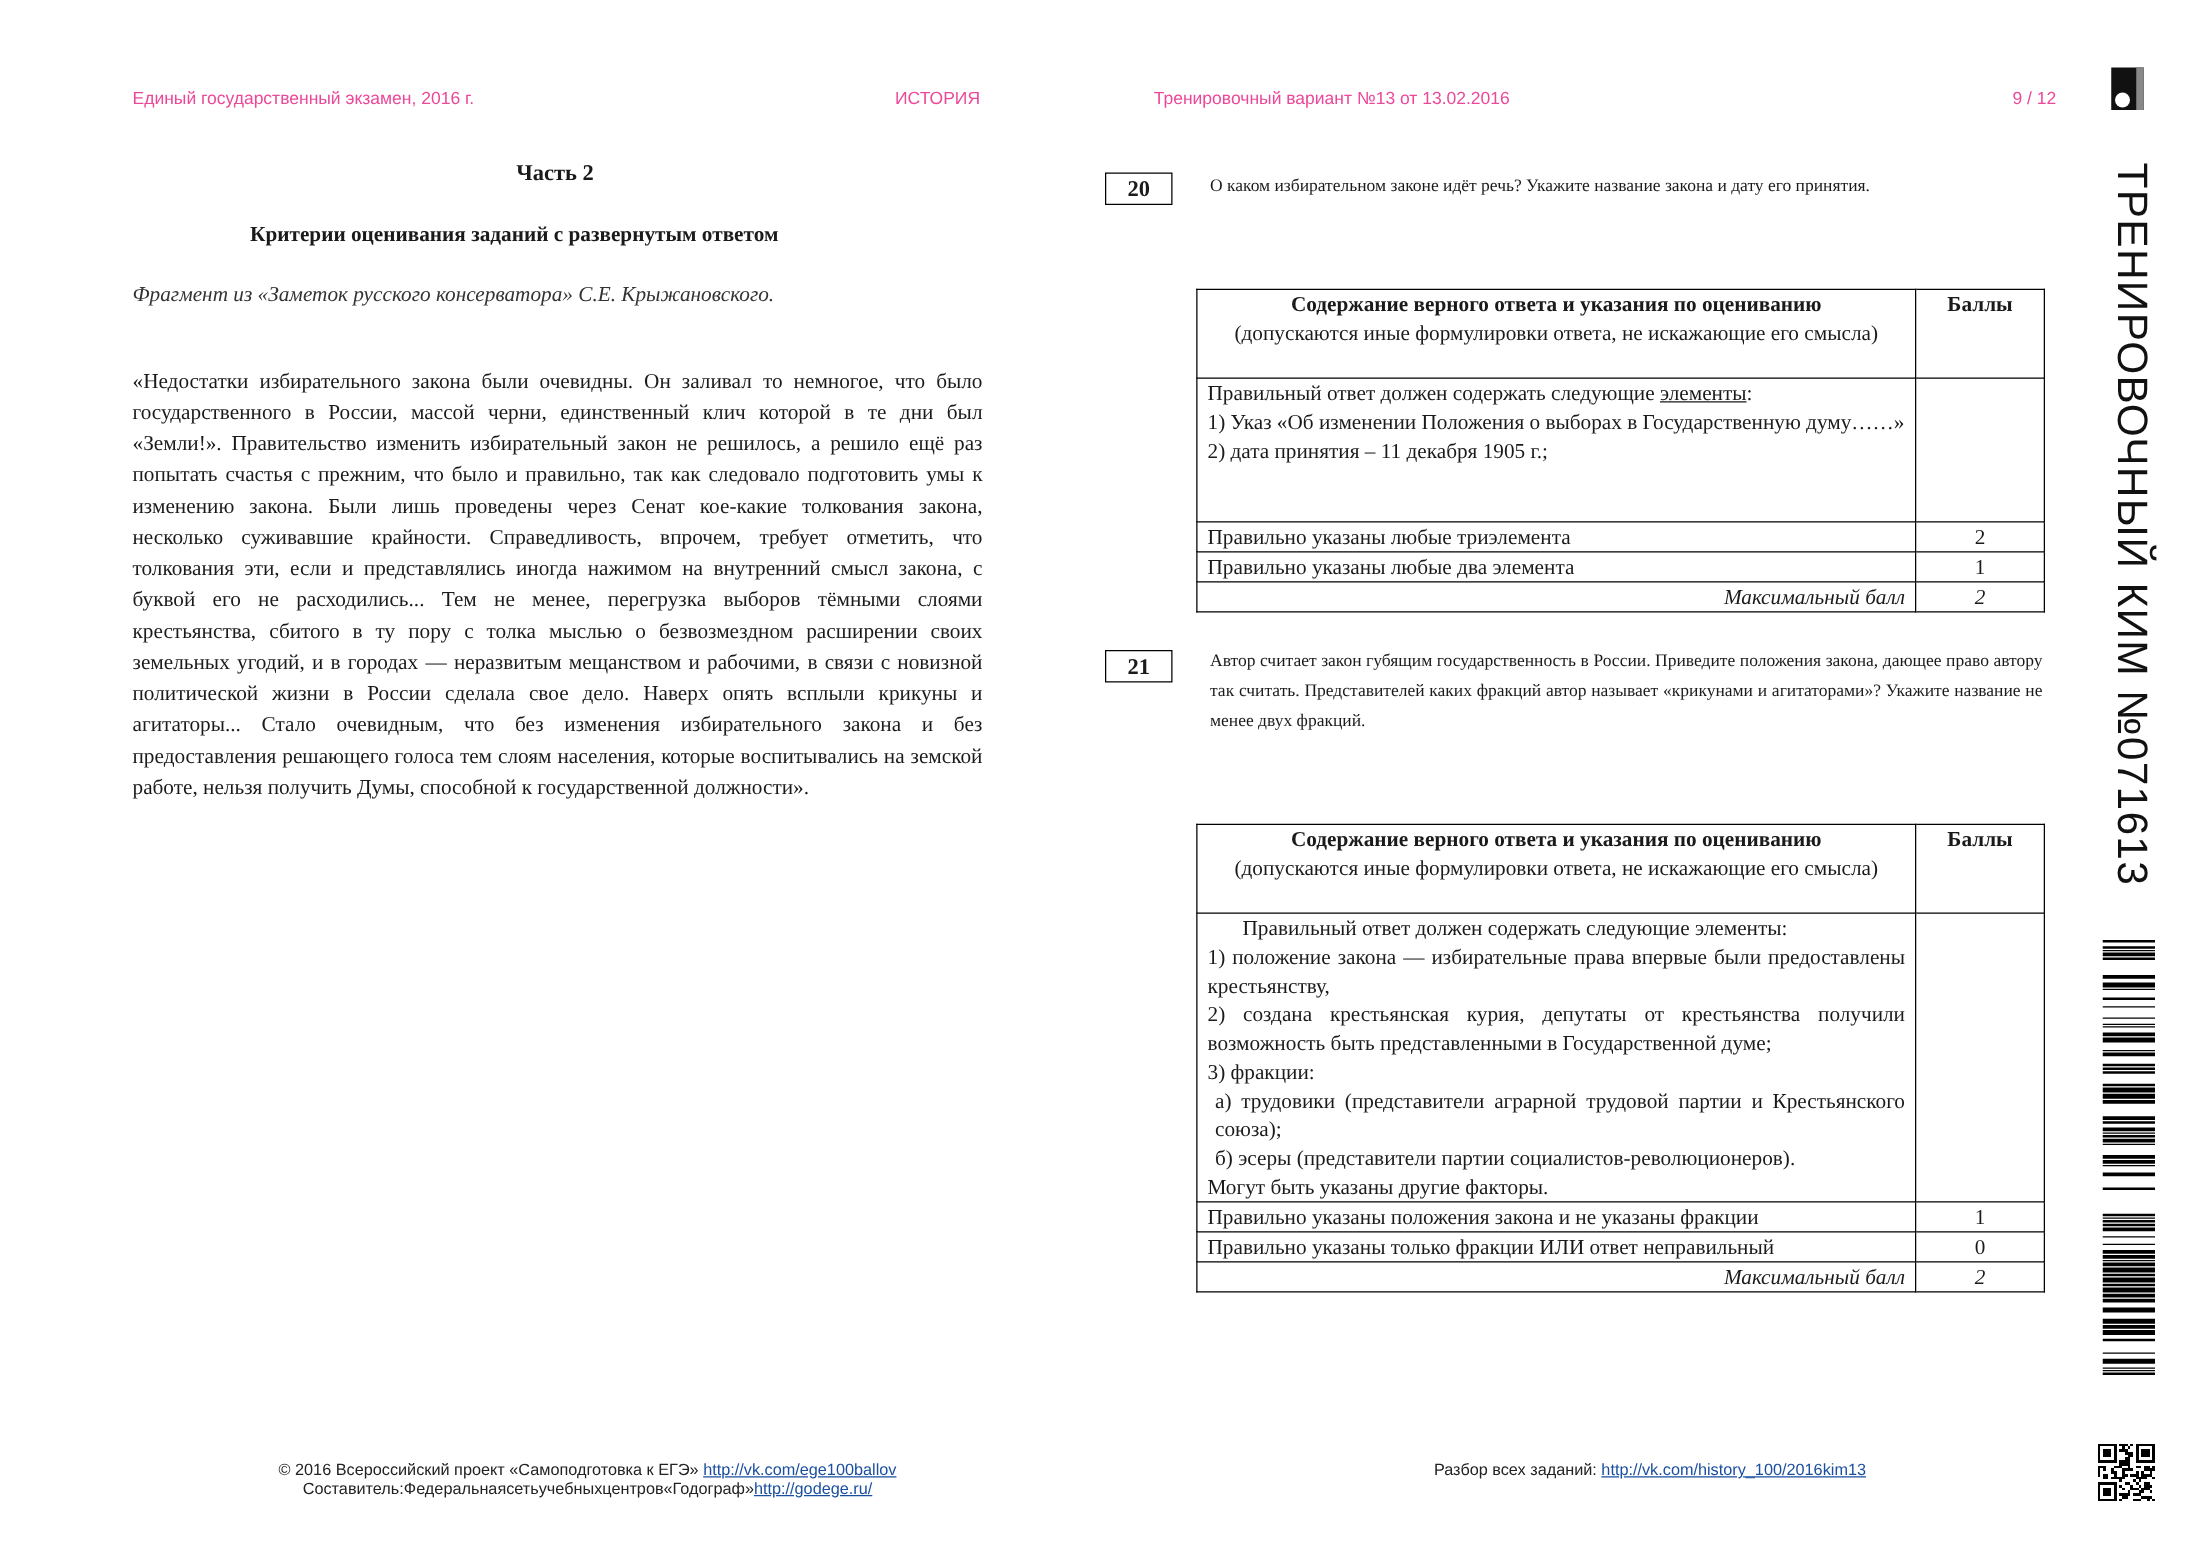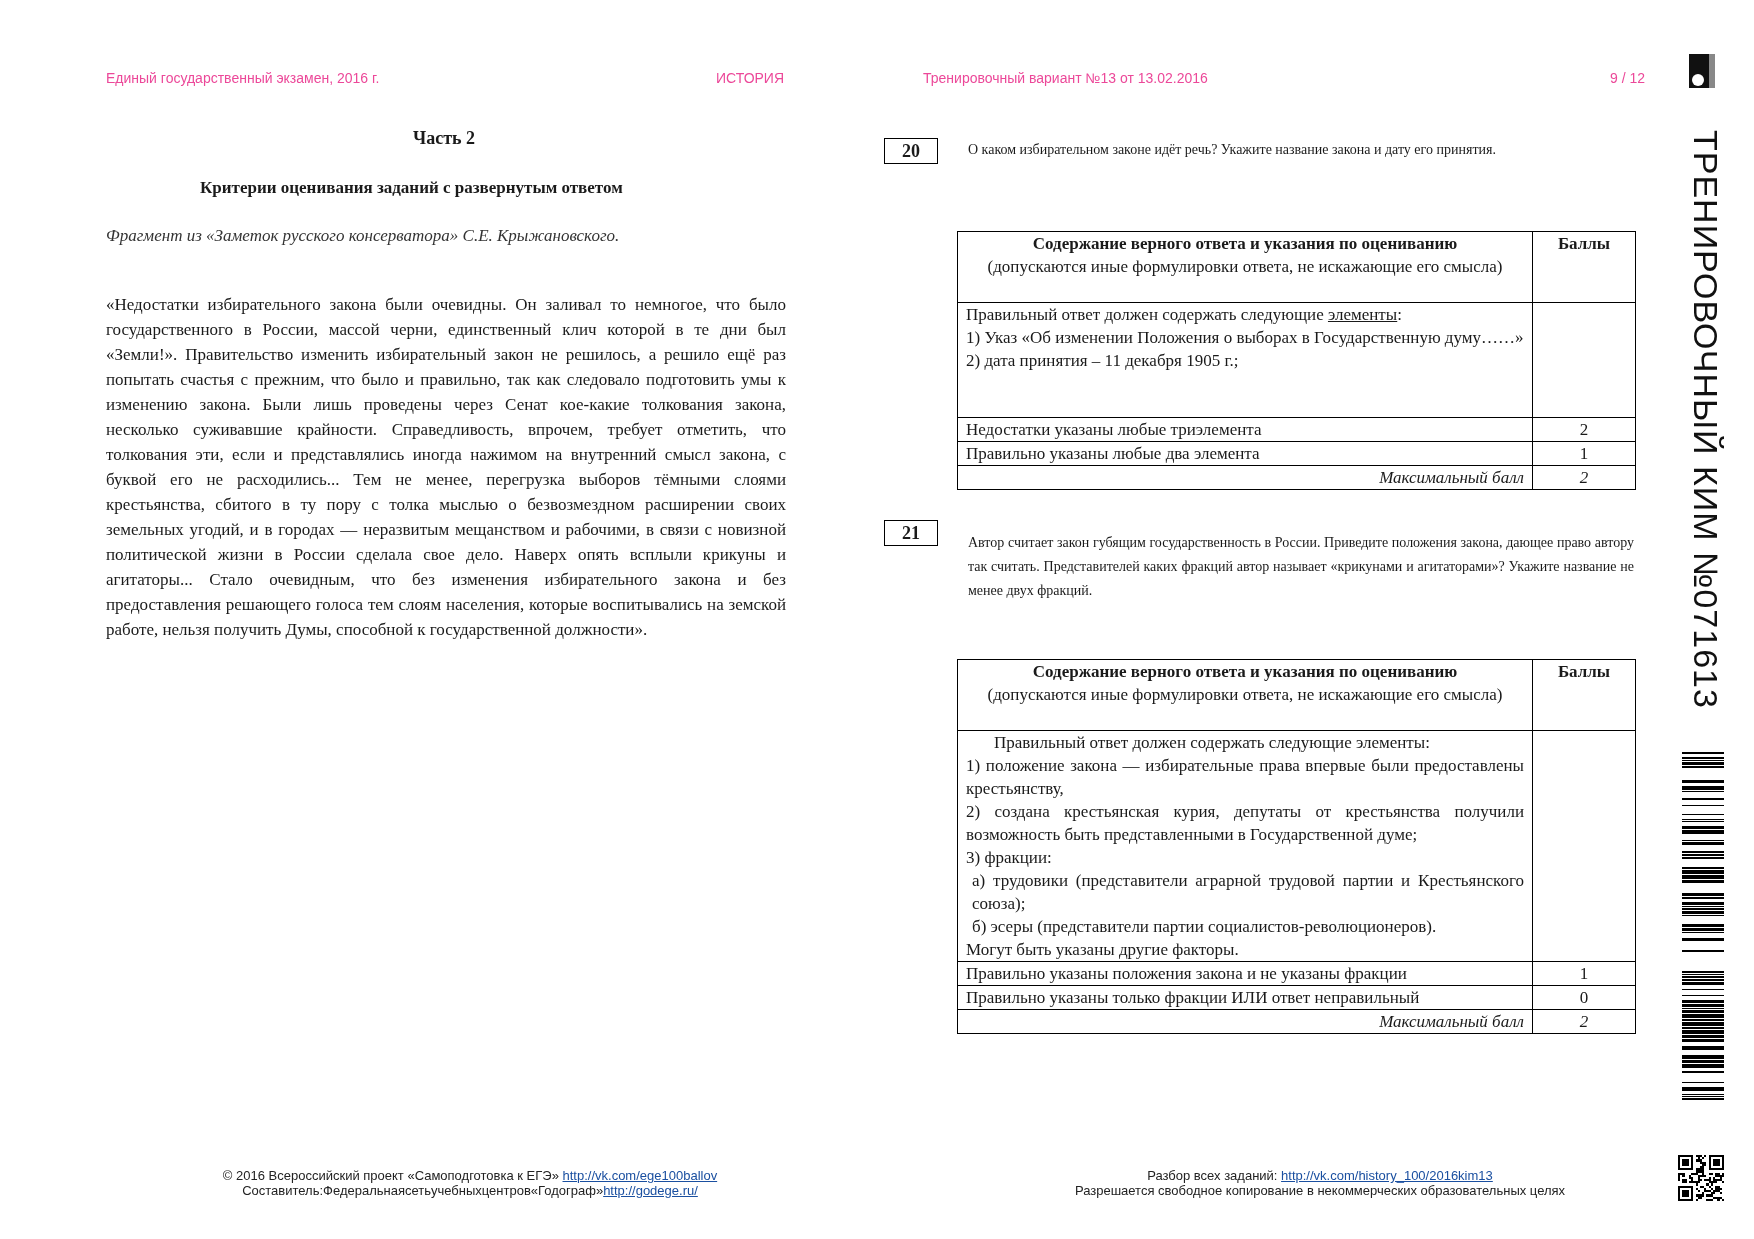--- a/index.html
+++ b/index.html
@@ -64,36 +64,36 @@
   </tr>
   <tr>
     <td style="height:114px;">
       <div><span>Правильный ответ должен содержать следующие </span><span class="u">элементы</span><span>:</span></div>
       <div>1) Указ «Об изменении Положения о выборах в Государственную думу……»</div>
       <div>2) дата принятия – 11 декабря 1905 г.;</div>
     </td>
     <td class="score"></td>
   </tr>
   <tr>
-    <td>Недостатки указаны любые триэлемента</td>
+    <td>Правильно указаны любые триэлемента</td>
     <td class="score">2</td>
   </tr>
   <tr>
     <td>Правильно указаны любые два элемента</td>
     <td class="score">1</td>
   </tr>
   <tr>
     <td class="maxlbl">Максимальный балл</td>
     <td class="maxval">2</td>
   </tr>
 </tbody>
   </table>
 
 <div class="abs task-num" style="left:884px; top:520px;">21</div>
-<div class="abs task-text" style="top:518px;margin-top:13px;">Автор считает закон губящим государственность в России. Приведите положения закона, дающее право автору так считать. Представителей каких фракций автор называет «крикунами и агитаторами»? Укажите название не менее двух фракций.</div>
+<div class="abs task-text" style="top:518px;">Автор считает закон губящим государственность в России. Приведите положения закона, дающее право автору так считать. Представителей каких фракций автор называет «крикунами и агитаторами»? Укажите название не менее двух фракций.</div>
 
 <table class="crit" style="top:620px;">
   <tbody>
       <tr>
     <td class="head" style="height:70px;">
       <div class="bold">Содержание верного ответа и указания по оцениванию</div>
       <div>(допускаются иные формулировки ответа, не искажающие его смысла)</div>
     </td>
     <td class="score bold">Баллы</td>
   </tr>
@@ -331,14 +331,13 @@
     <rect x="1" y="15" width="5" height="5" fill="#fff"></rect>
     <rect x="2" y="16" width="3" height="3" fill="#000"></rect>
   </svg>
 
 <div class="abs footer" style="left:150px; top:1168px; width:640px;">
   <div><span>© 2016 Всероссийский проект «Самоподготовка к ЕГЭ» </span><a>http://vk.com/ege100ballov</a></div>
   <div><span>Составитель:Федеральнаясетьучебныхцентров«Годограф»</span><a>http://godege.ru/</a></div>
 </div>
 <div class="abs footer" style="left:1010px; top:1168px; width:620px;">
   <div><span>Разбор всех заданий: </span><a>http://vk.com/history_100/2016kim13</a></div>
-  <div>Разрешается свободное копирование в некоммерческих образовательных целях</div>
 </div>
 
 </body></html>

